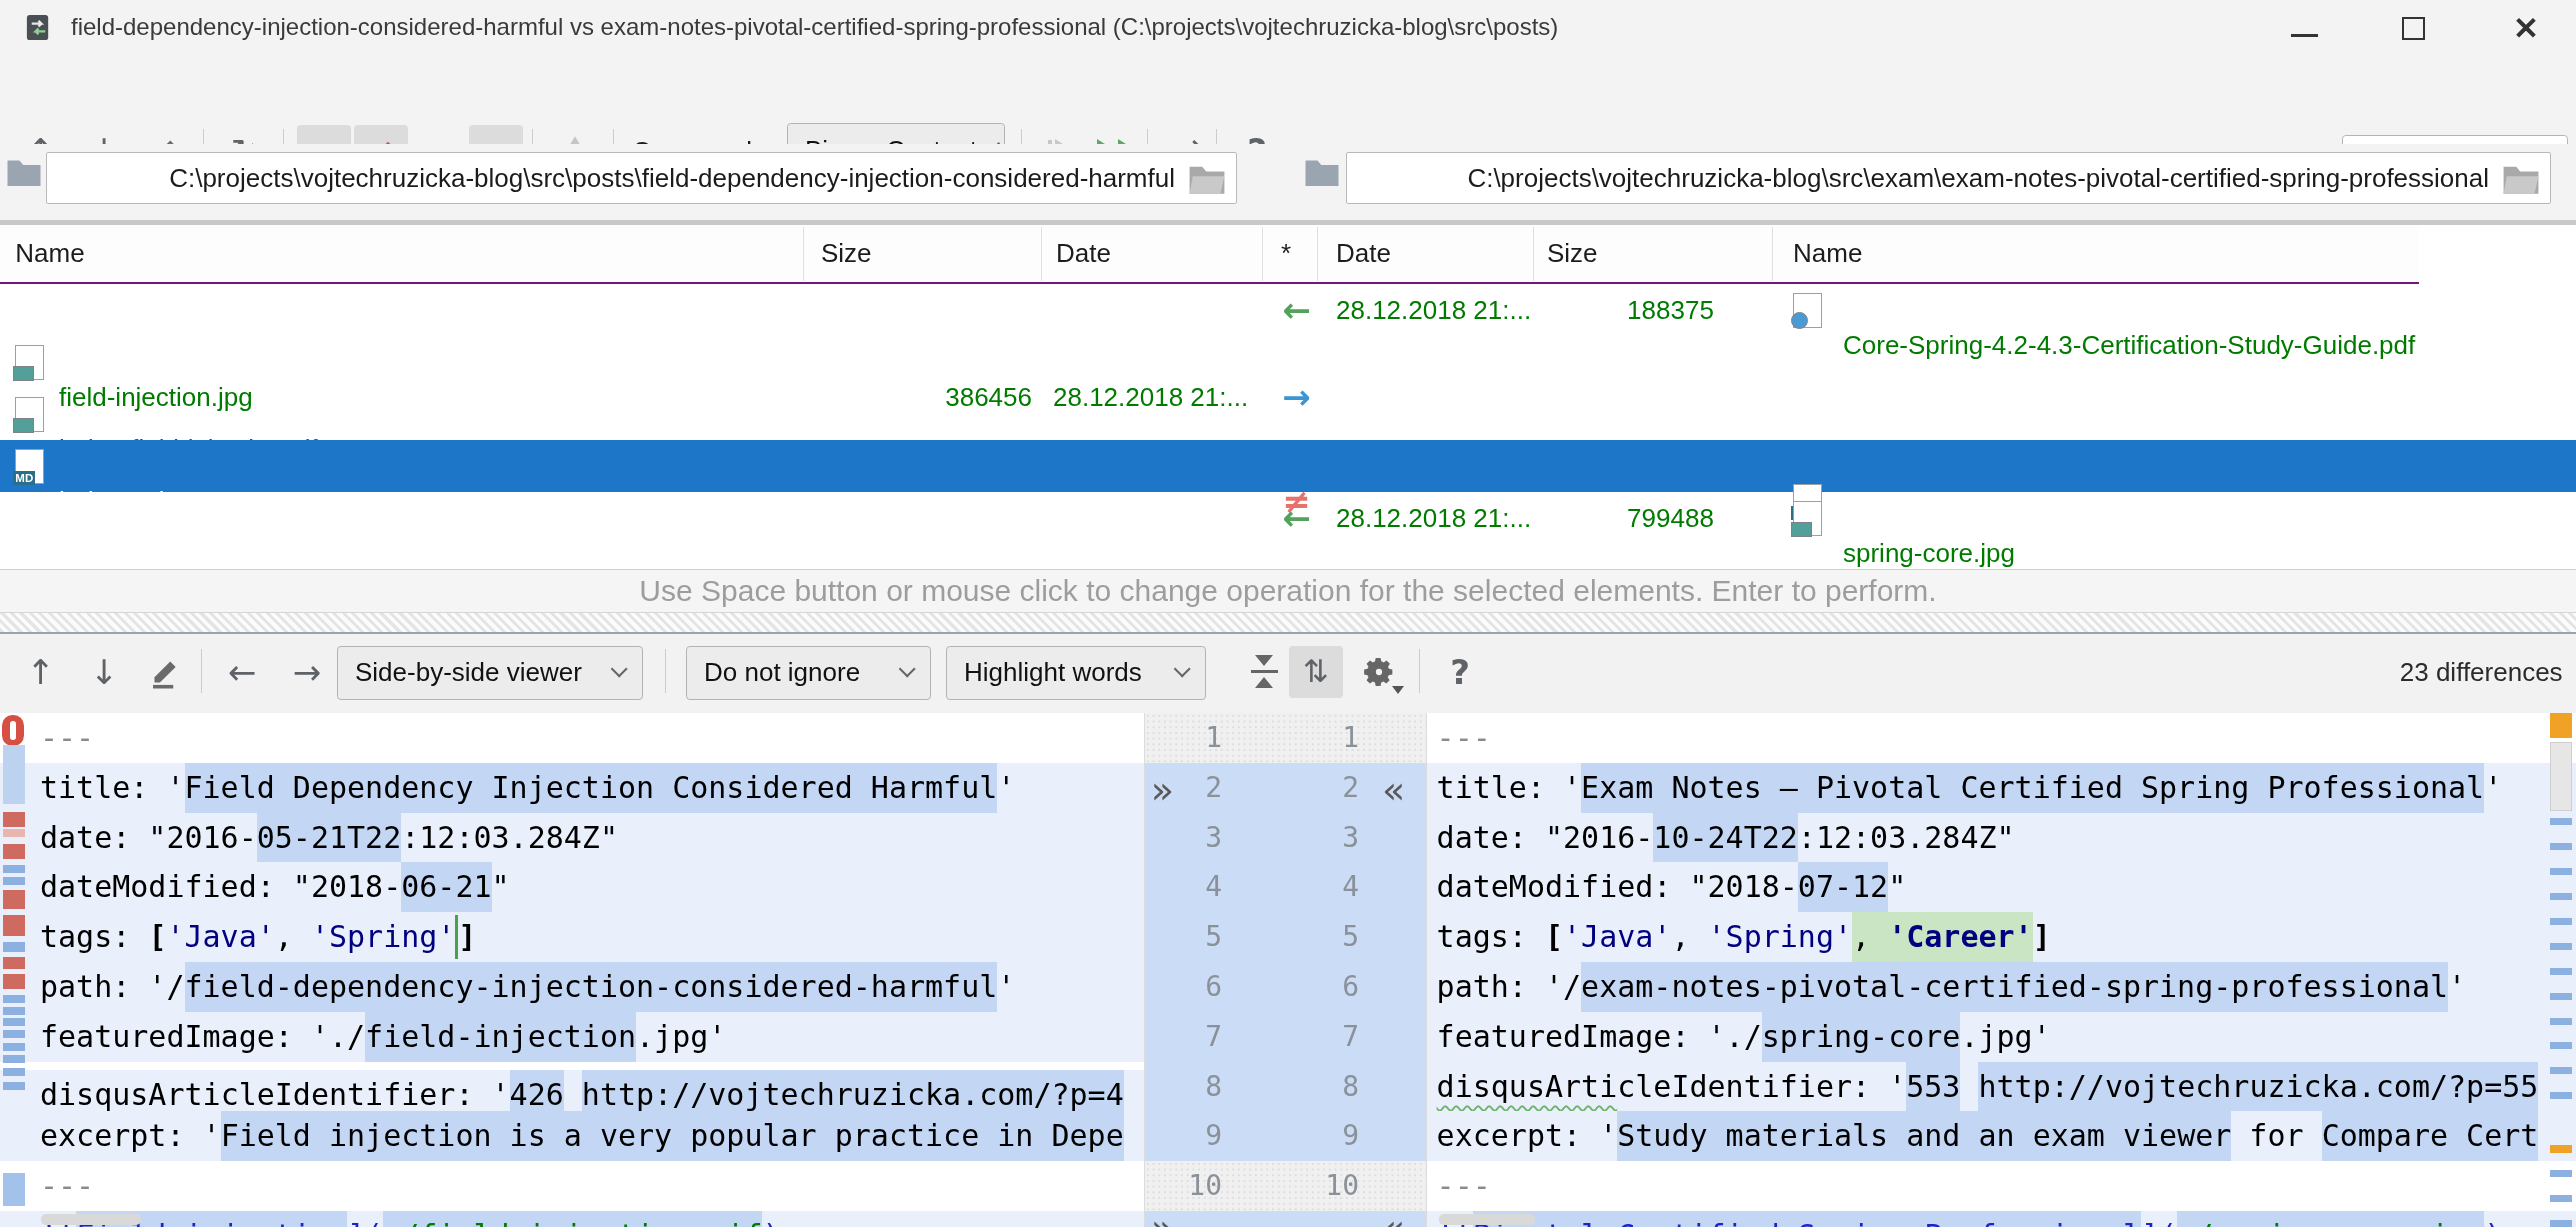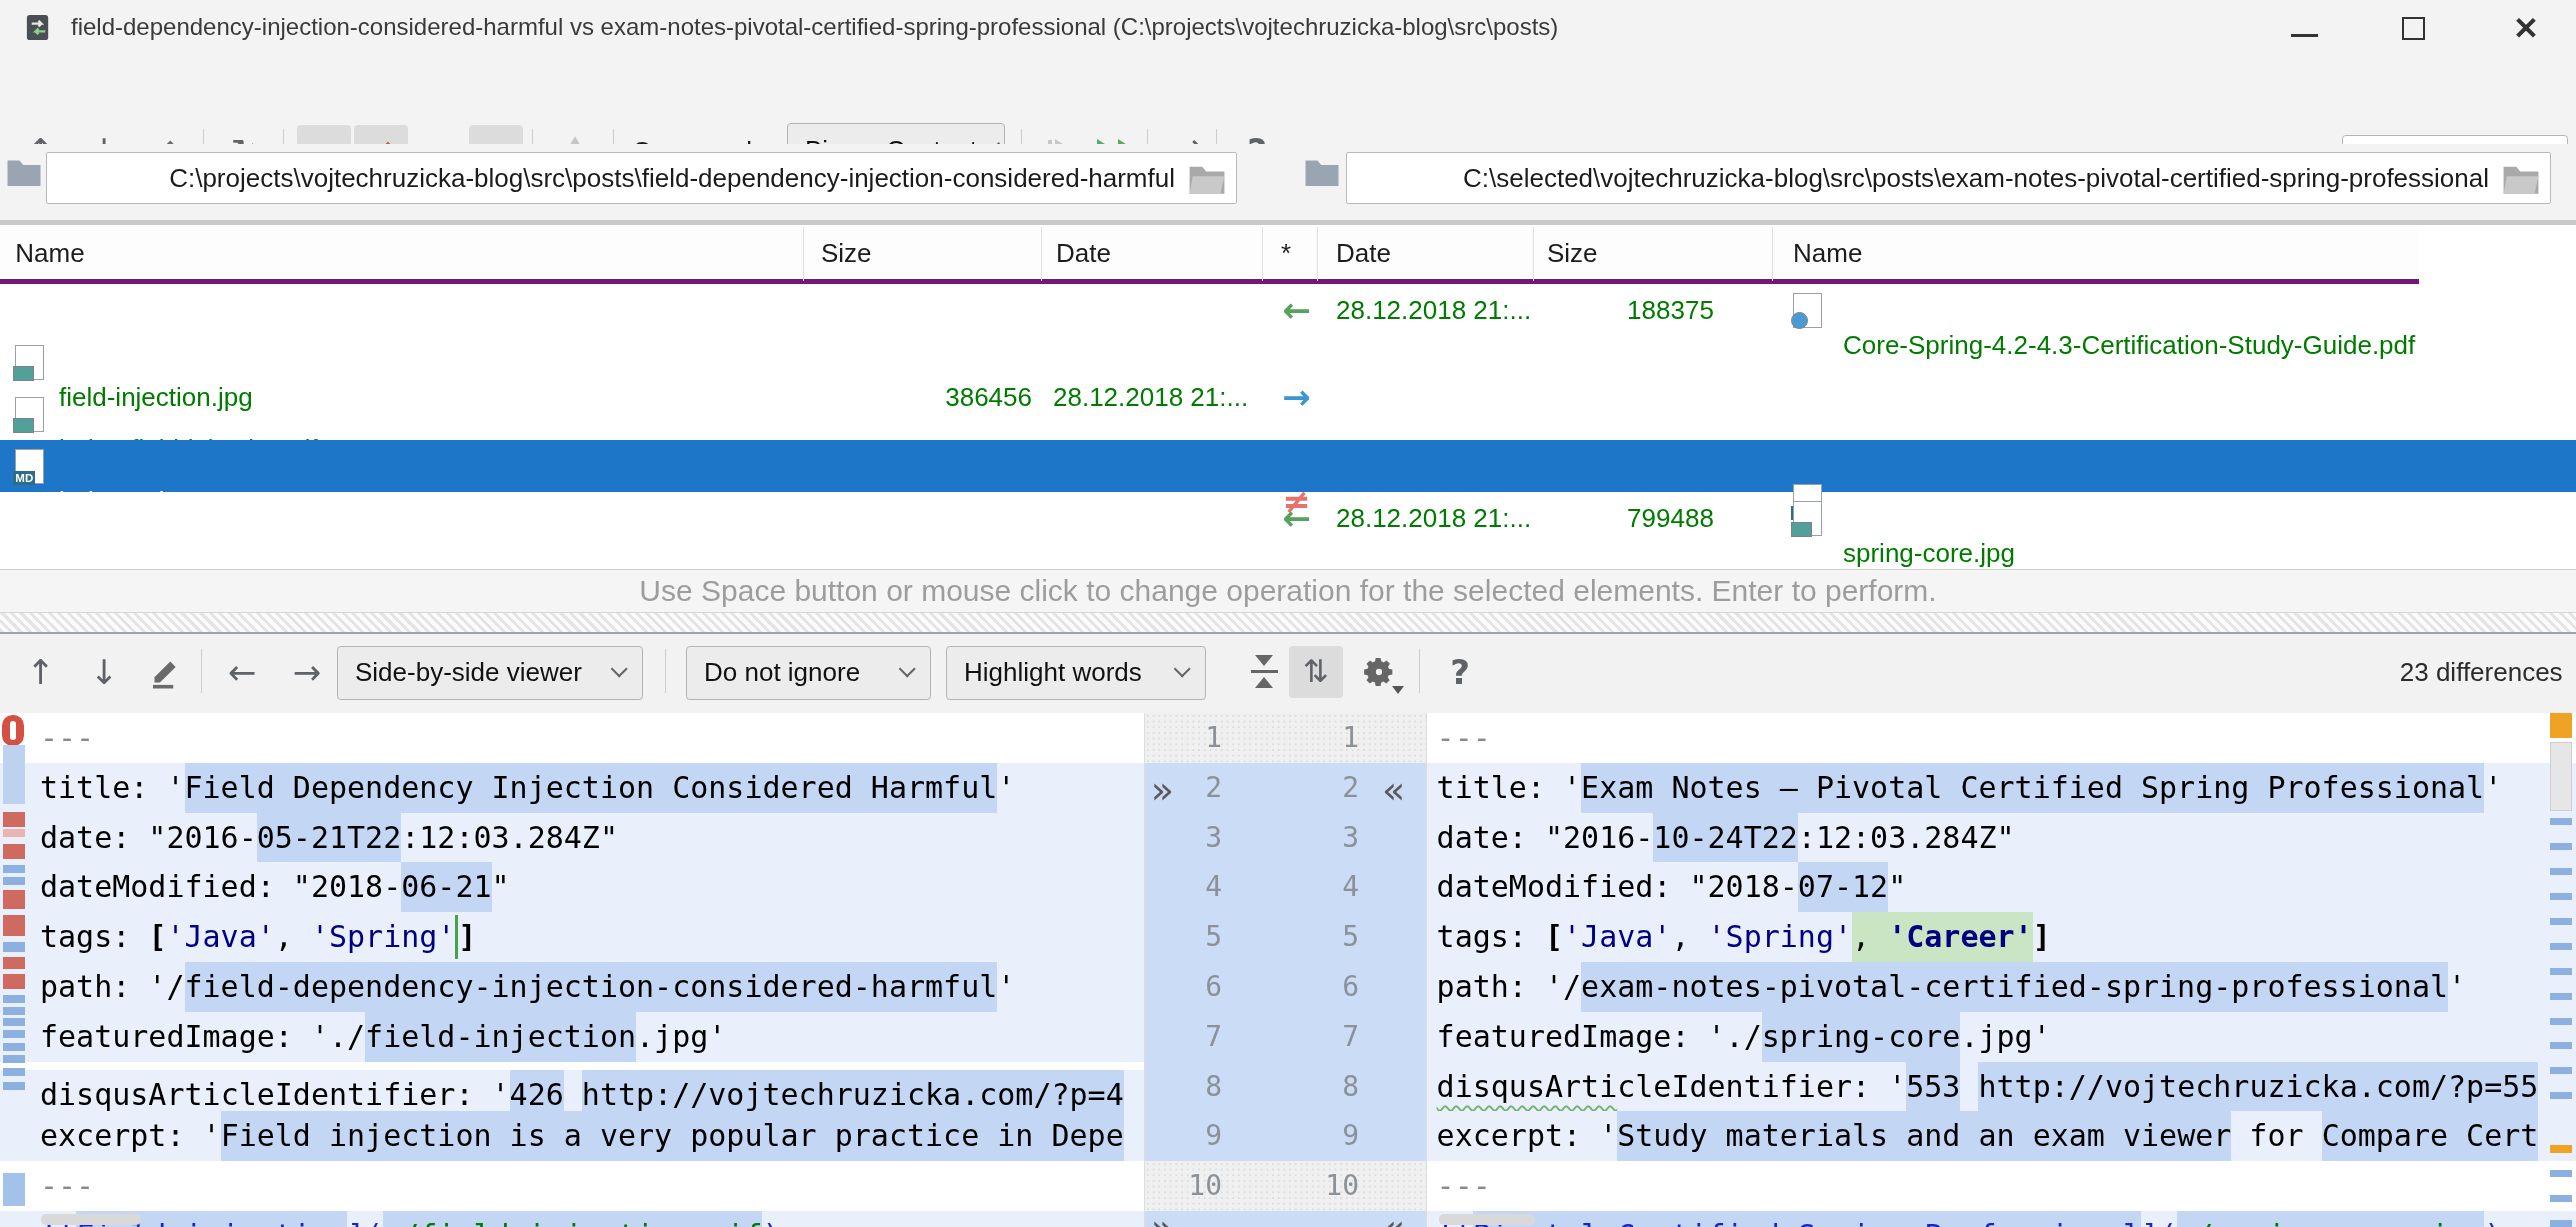--- a/index.html
+++ b/index.html
@@ -47,21 +47,21 @@
 
   
   .pathrow{position:absolute;left:0;top:144px;width:2576px;height:77px;background:#f3f3f3}
   .pfield{position:absolute;top:7.7px;height:52px;background:#fff;border:1px solid #b9b9b9;border-radius:1.9px;overflow:hidden}
   .pfield .ptext{position:absolute;right:61px;top:10.5px;font-size:26px;color:#1b1b1b;white-space:nowrap}
   .pfolder{position:absolute;top:13.4px}
   .browse{position:absolute;right:9.6px;top:10.5px}
 
   
   .hstrip{position:absolute;left:0;top:220px;width:2576px;height:4.8px;background:#c9c9c9}
-  .thead{position:absolute;left:0;top:225px;width:2419px;height:59px;background:#fdfdfd;border-bottom:5px solid #701a75}
+  .thead{position:absolute;left:0;top:225px;width:2419px;height:59px;background:#fdfdfd;border-bottom:2px solid #701a75}
   .th{position:absolute;top:13.4px;font-size:26px;color:#1c1c1c}
   .hsep{position:absolute;top:1.9px;width:1px;height:54px;background:#e0e0e0}
   .trows{position:absolute;left:0;top:284px;width:2576px}
   .trow{position:relative;width:2576px;height:52px;line-height:52px;font-size:26px}
   .trow.sel{background:#1d76c8}
   .fname{color:#007b00;white-space:nowrap}
   .num{color:#007b00;white-space:nowrap}
   .trow.sel .fname,.trow.sel .num{color:#fff}
   .c-licon{position:absolute;left:15.3px;top:8.6px}
   .c-lname{position:absolute;left:59px}
@@ -215,21 +215,21 @@
       <span class="ptext">C:\projects\vojtechruzicka-blog\src\posts\field-dependency-injection-considered-harmful</span>
       <svg class="browse" width="38" height="33" viewBox="0 0 24 20">
           <path fill="#a9a9a9" d="M1 2h8l2.5 3H23v14H1z"></path>
           <path fill="#c9c9c9" d="M3 8h20l-2.5 11H1z"></path>
         </svg>
     </div>
     <svg class="pfolder" style="left:1304px" width="36" height="31" viewBox="0 0 24 20">
         <path fill="#9aa5b1" d="M1 2h8l2.5 3H23v14H1z"></path>
       </svg>
     <div class="pfield" style="left:1346px;width:1205px">
-      <span class="ptext">C:\selected\vojtechruzicka-blog\src\posts\exam-notes-pivotal-certified-spring-professional</span>
+      <span class="ptext">C:\projects\vojtechruzicka-blog\src\exam\exam-notes-pivotal-certified-spring-professional</span>
       <svg class="browse" width="38" height="33" viewBox="0 0 24 20">
           <path fill="#a9a9a9" d="M1 2h8l2.5 3H23v14H1z"></path>
           <path fill="#c9c9c9" d="M3 8h20l-2.5 11H1z"></path>
         </svg>
     </div>
   </div>
 
   <div class="hstrip"></div>
   <div class="thead">
     <span class="th" style="left:15.3px">Name</span>

